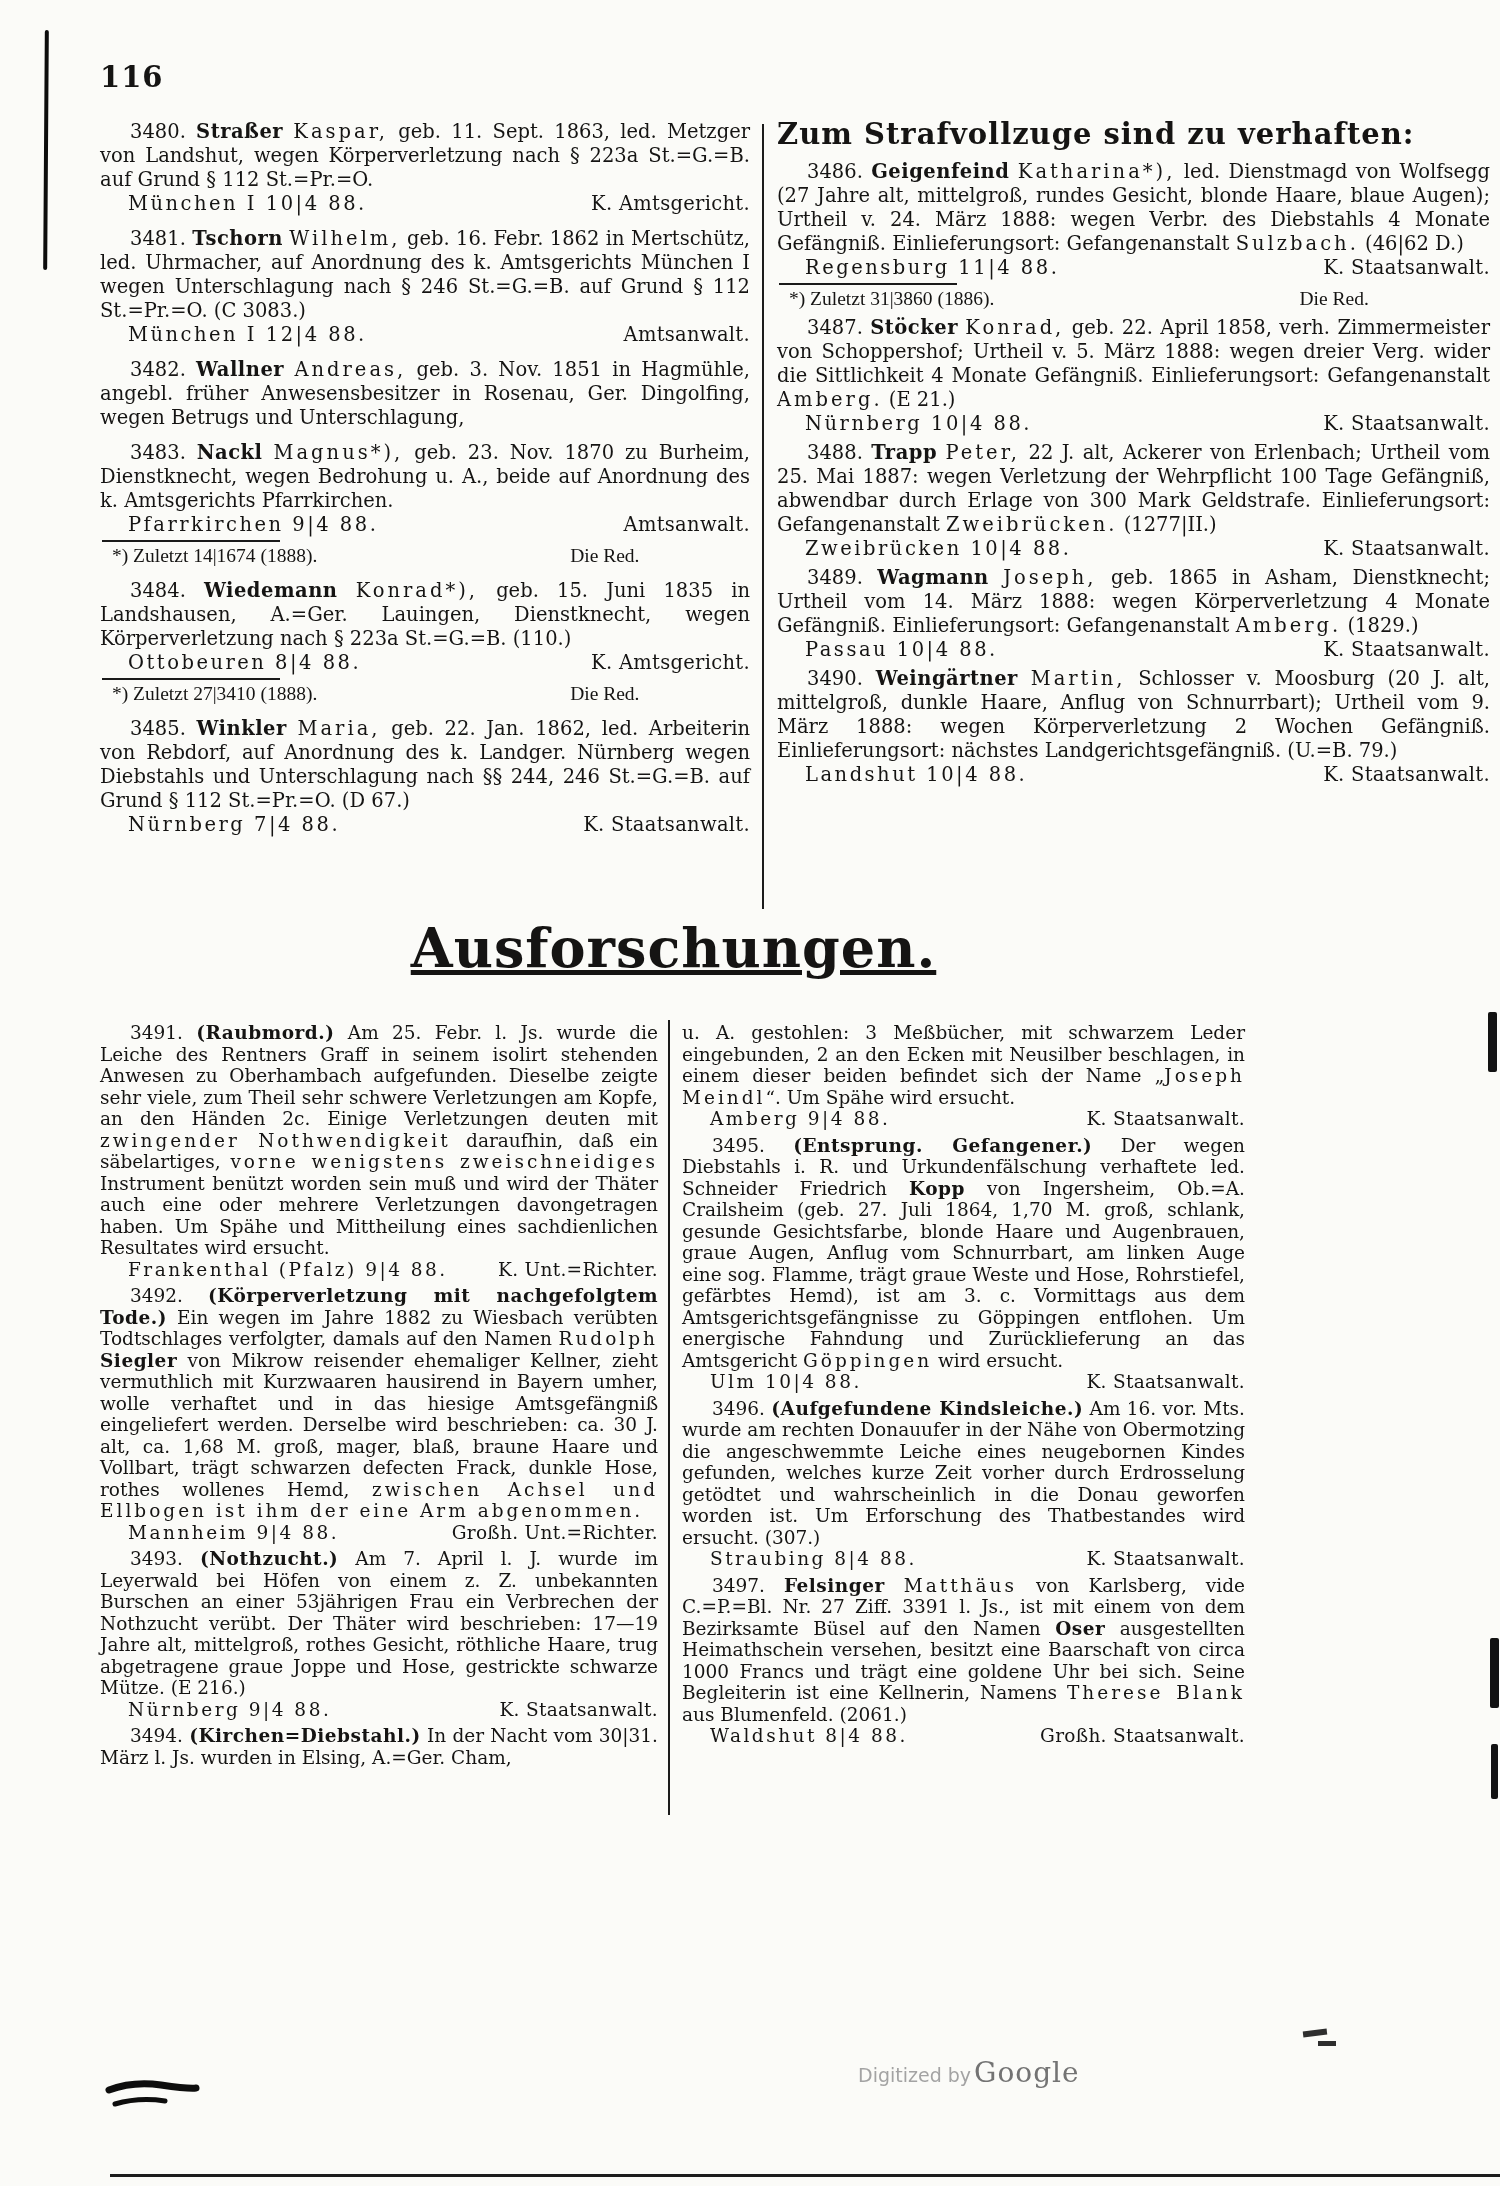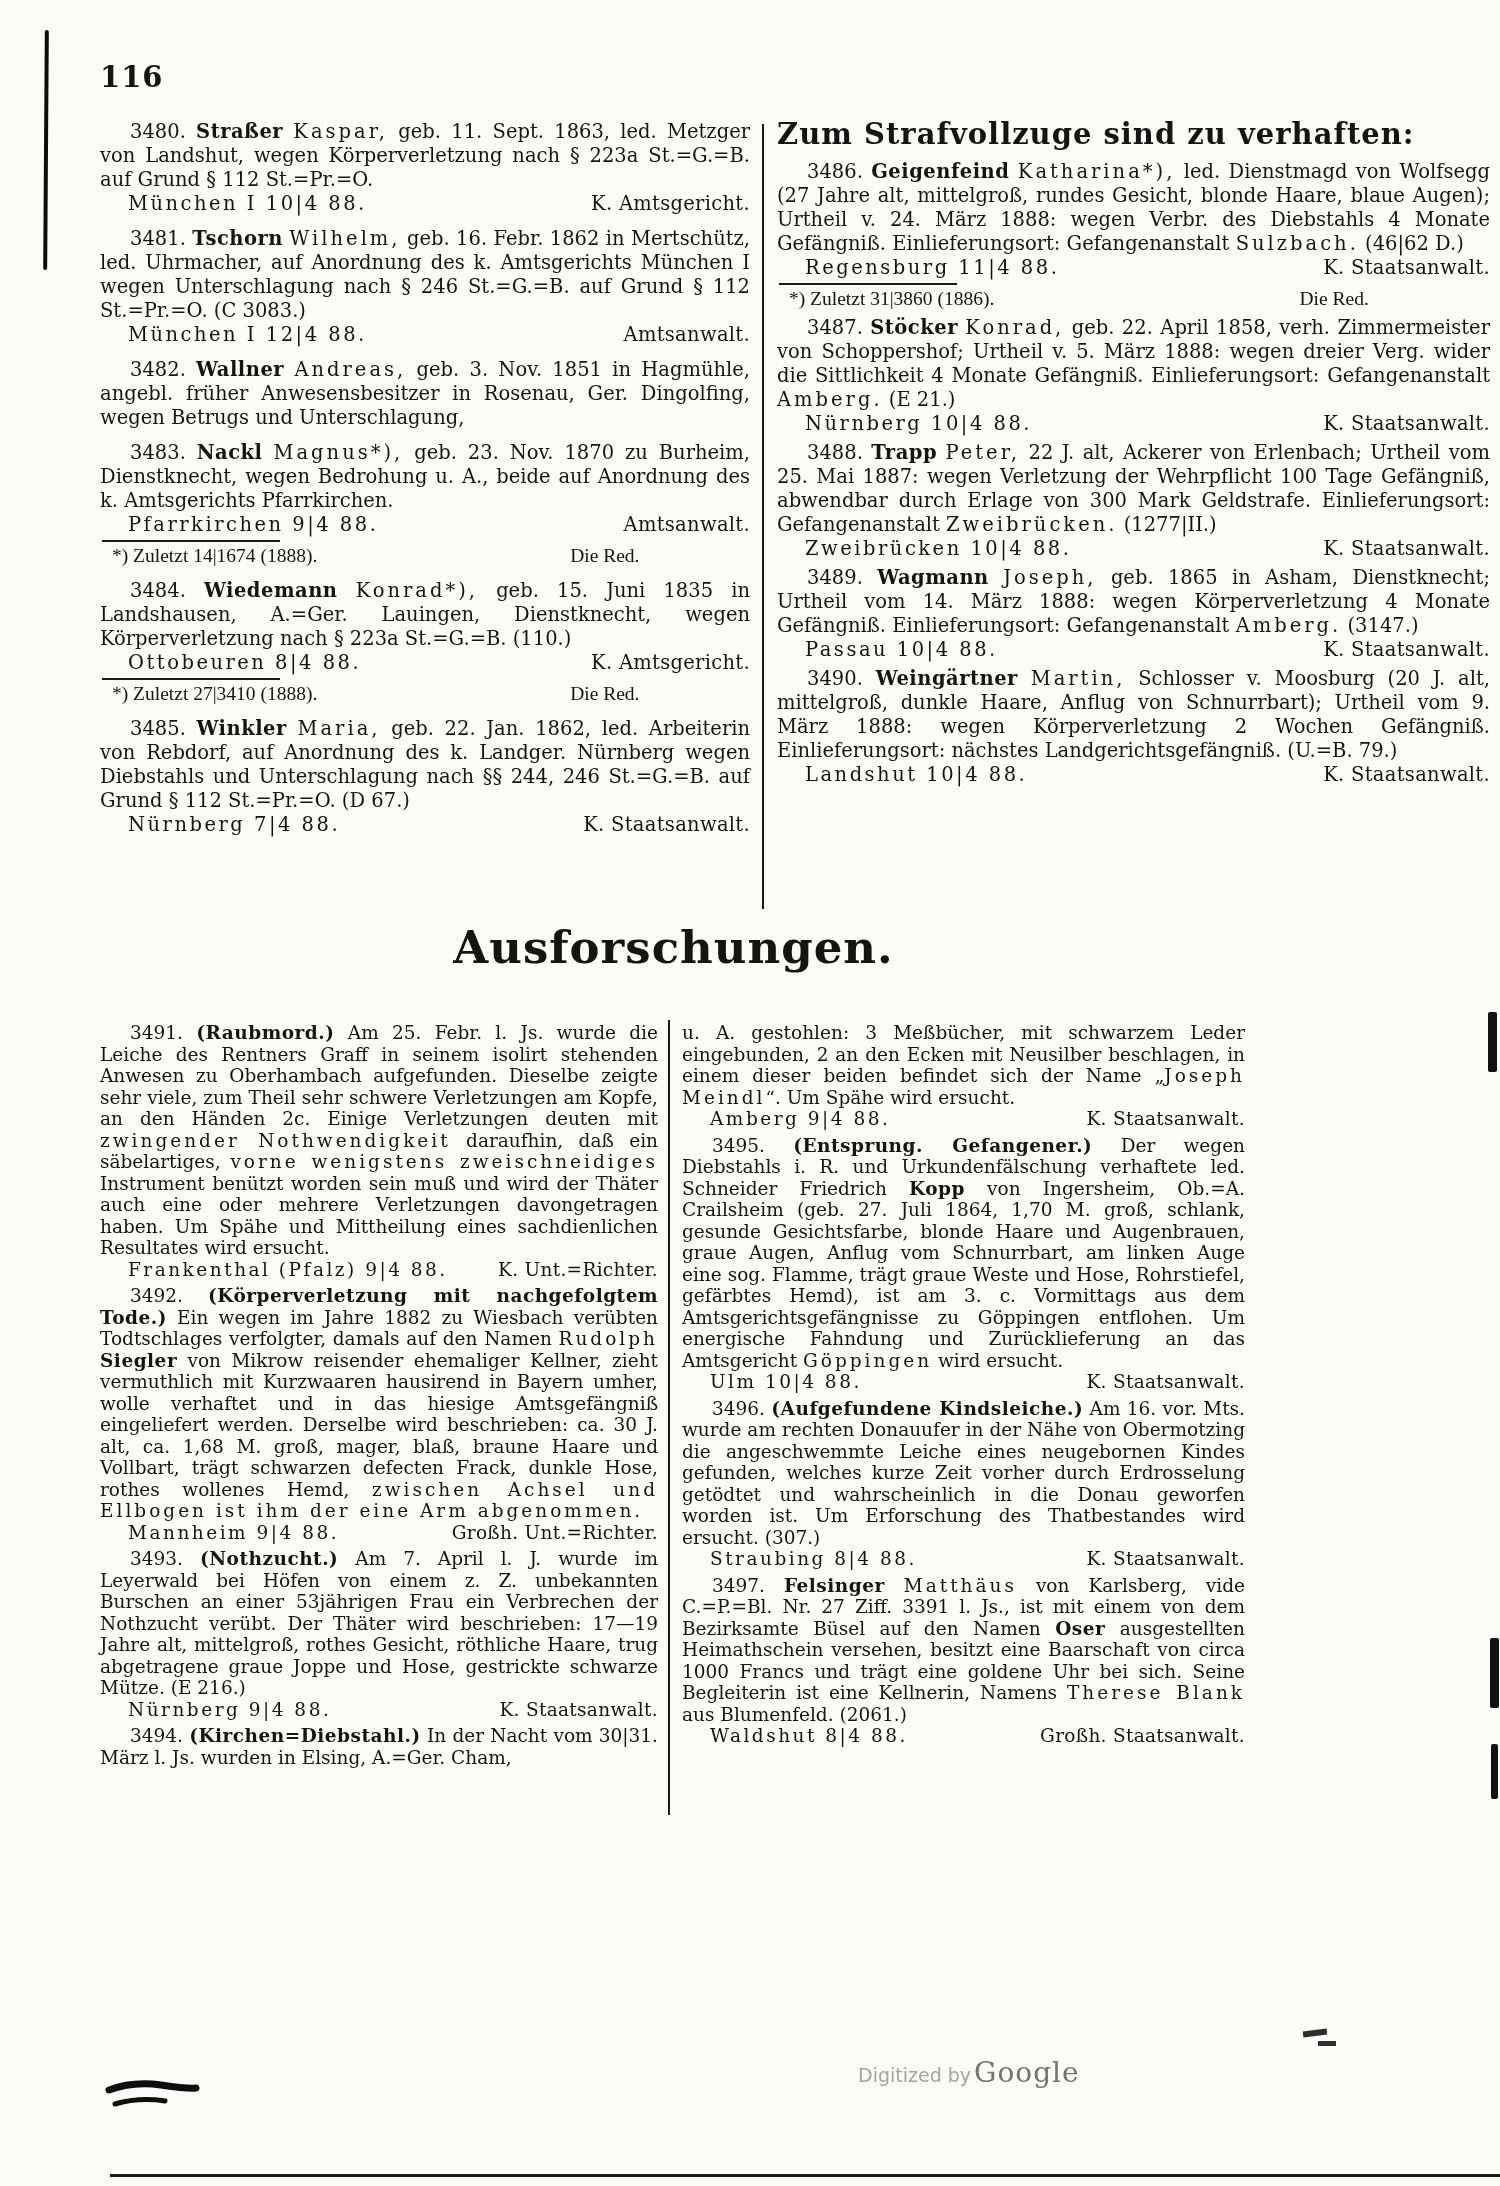--- a/index.html
+++ b/index.html
@@ -17,21 +17,21 @@
   #bottom-right{left:682px;top:1022px;width:563px;}
 
   .vrule{position:absolute;width:2px;background:#1b1b1b;}
   #vrule-top{left:762px;top:124px;height:785px;}
   #vrule-bottom{left:668px;top:1020px;height:795px;}
 
   #page-number{position:absolute;left:100px;top:60px;font-size:29px;font-weight:bold;letter-spacing:1px;}
 
   #heading-ausforschungen{
     position:absolute;left:100px;top:920px;width:1147px;text-align:center;
-    font-weight:bold;font-size:45px;line-height:56px;letter-spacing:1px;
+    font-weight:bold;font-size:54px;line-height:56px;letter-spacing:1px;text-decoration:underline;
   }
   .section-heading{
     font-weight:bold;font-size:29px;line-height:36px;letter-spacing:1px;
     margin:0 0 8px 0;text-align:left;
   }
 
   .entry{margin:0 0 6px 0;}
   #top-left .entry{margin-bottom:11px;}
   #top-right .entry{margin-bottom:5px;}
   .col-bottom .entry{margin-bottom:5px;}
@@ -222,21 +222,21 @@
     </p>
   </div>
 
   <div class="entry">
     <p class="body">
       <span>3489.</span>
       <span class="b">Wagmann</span>
       <span class="sp">Joseph,</span>
       <span>geb. 1865 in Asham, Dienstknecht; Urtheil vom 14. März 1888: wegen Körperverletzung 4 Monate Gefängniß. Einlieferungsort: Gefangenanstalt</span>
       <span class="sp">Amberg.</span>
-      <span>(3147.)</span>
+      <span>(1829.)</span>
     </p>
     <p class="dateline">
       <span class="place">Passau 10|4 88.</span>
       <span class="authority">K. Staatsanwalt.</span>
     </p>
   </div>
 
   <div class="entry">
     <p class="body">
       <span>3490.</span>

